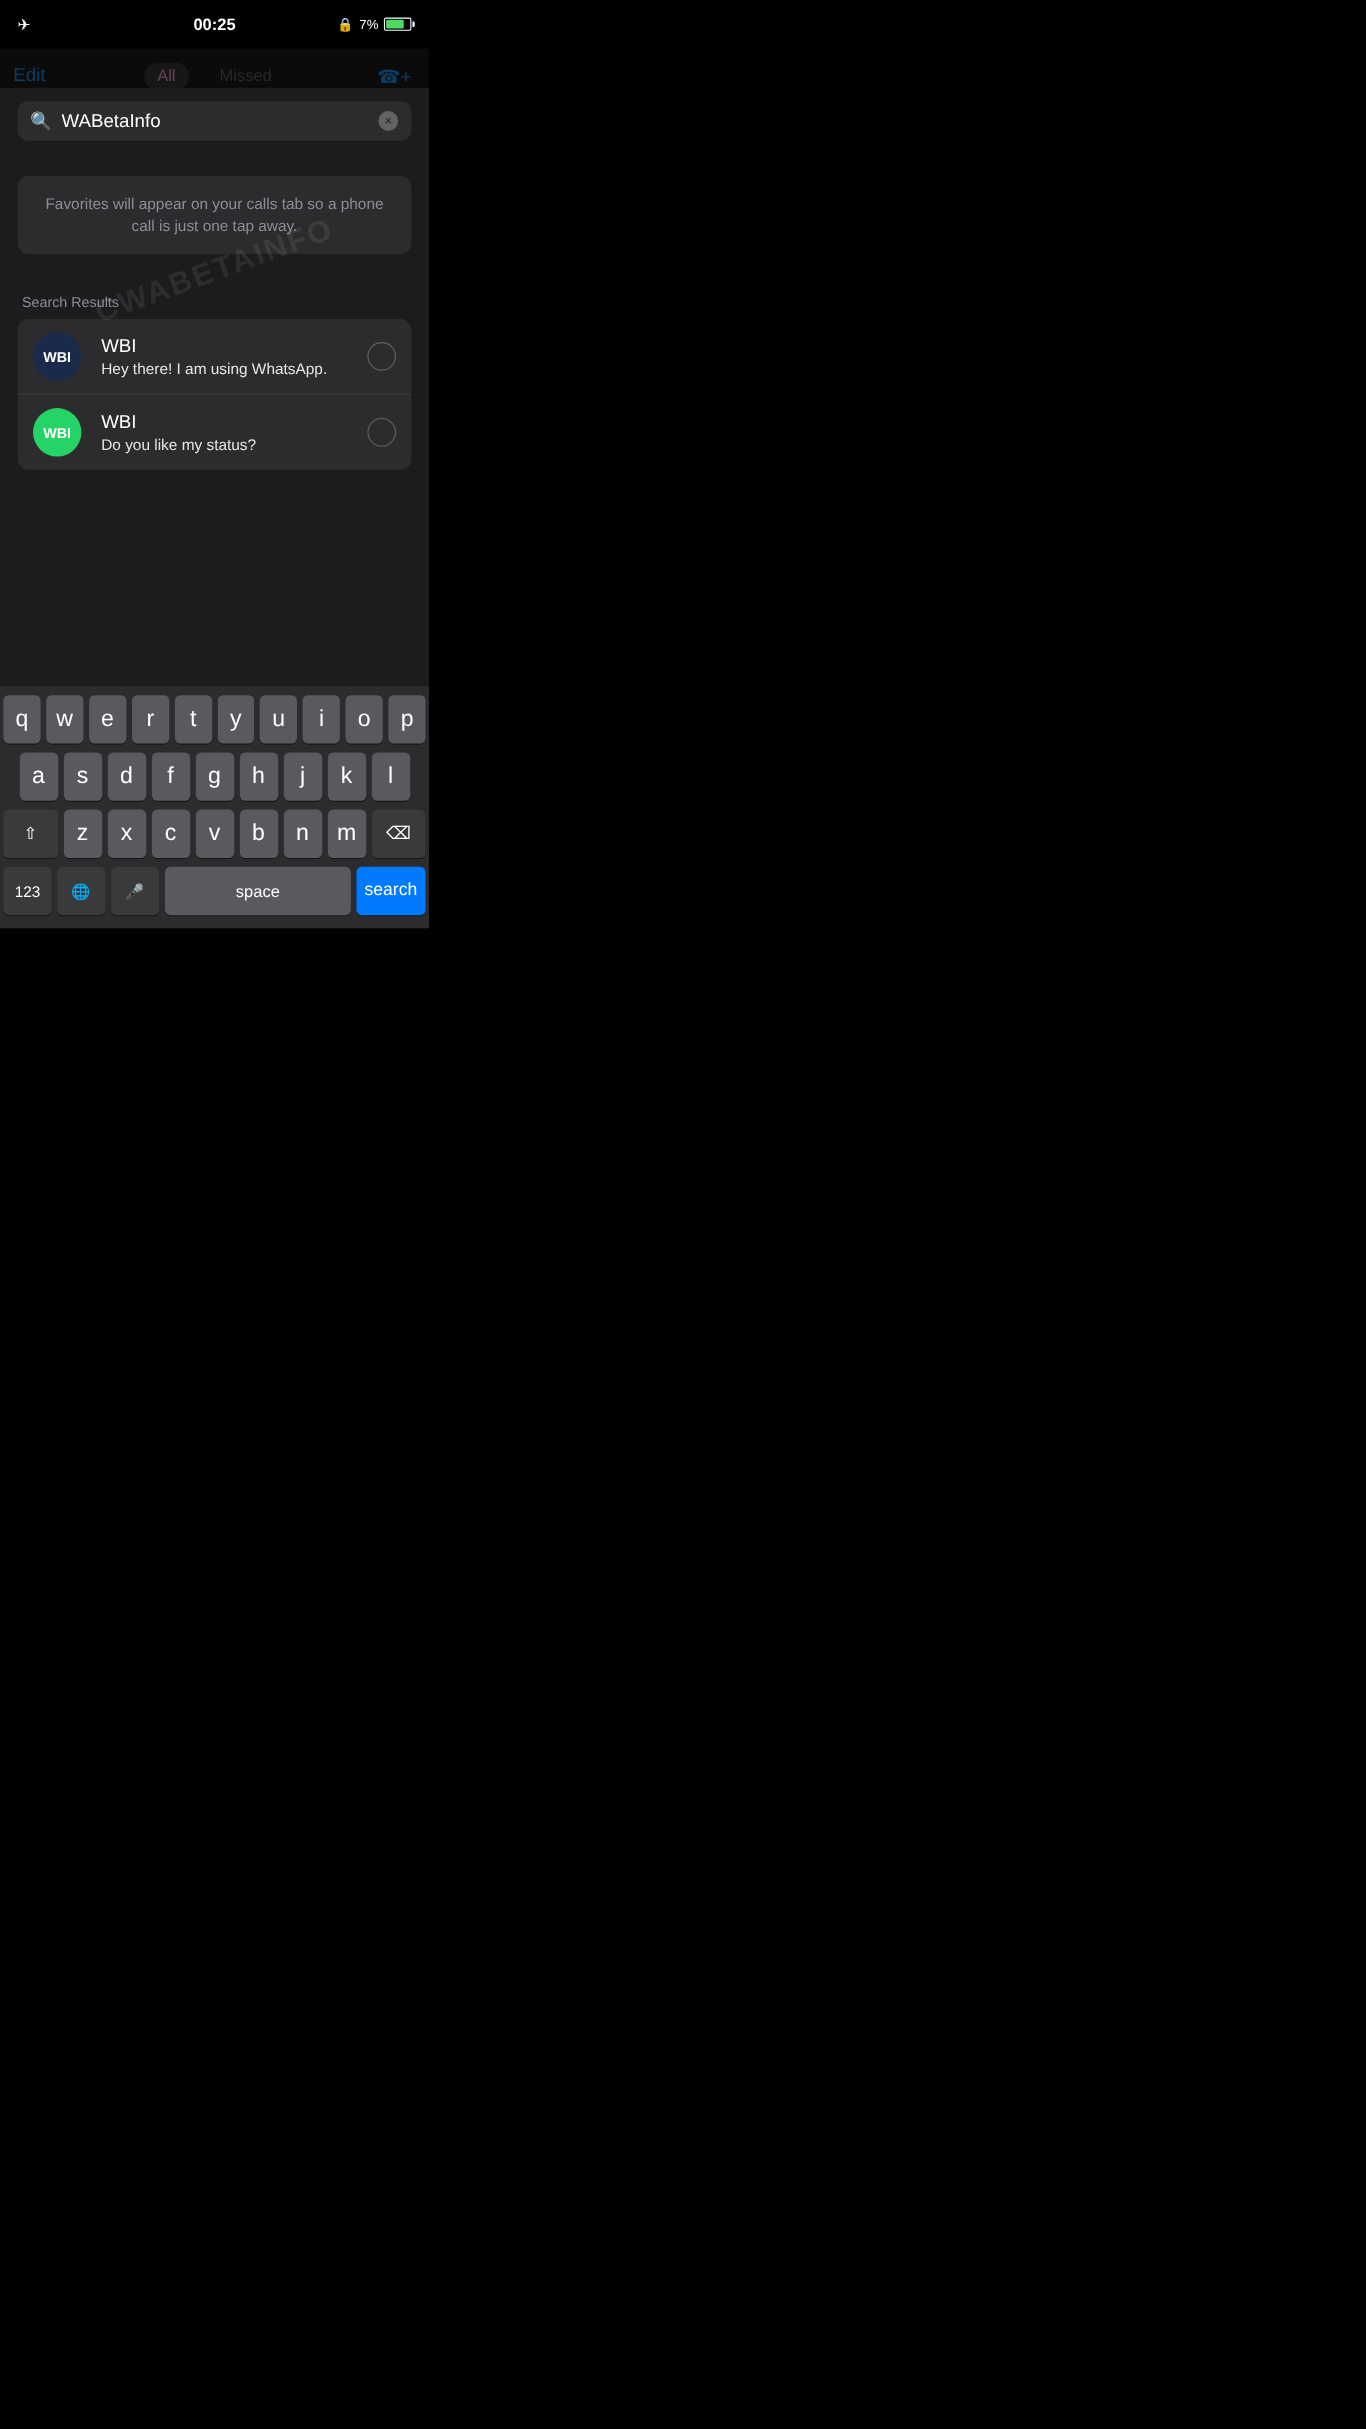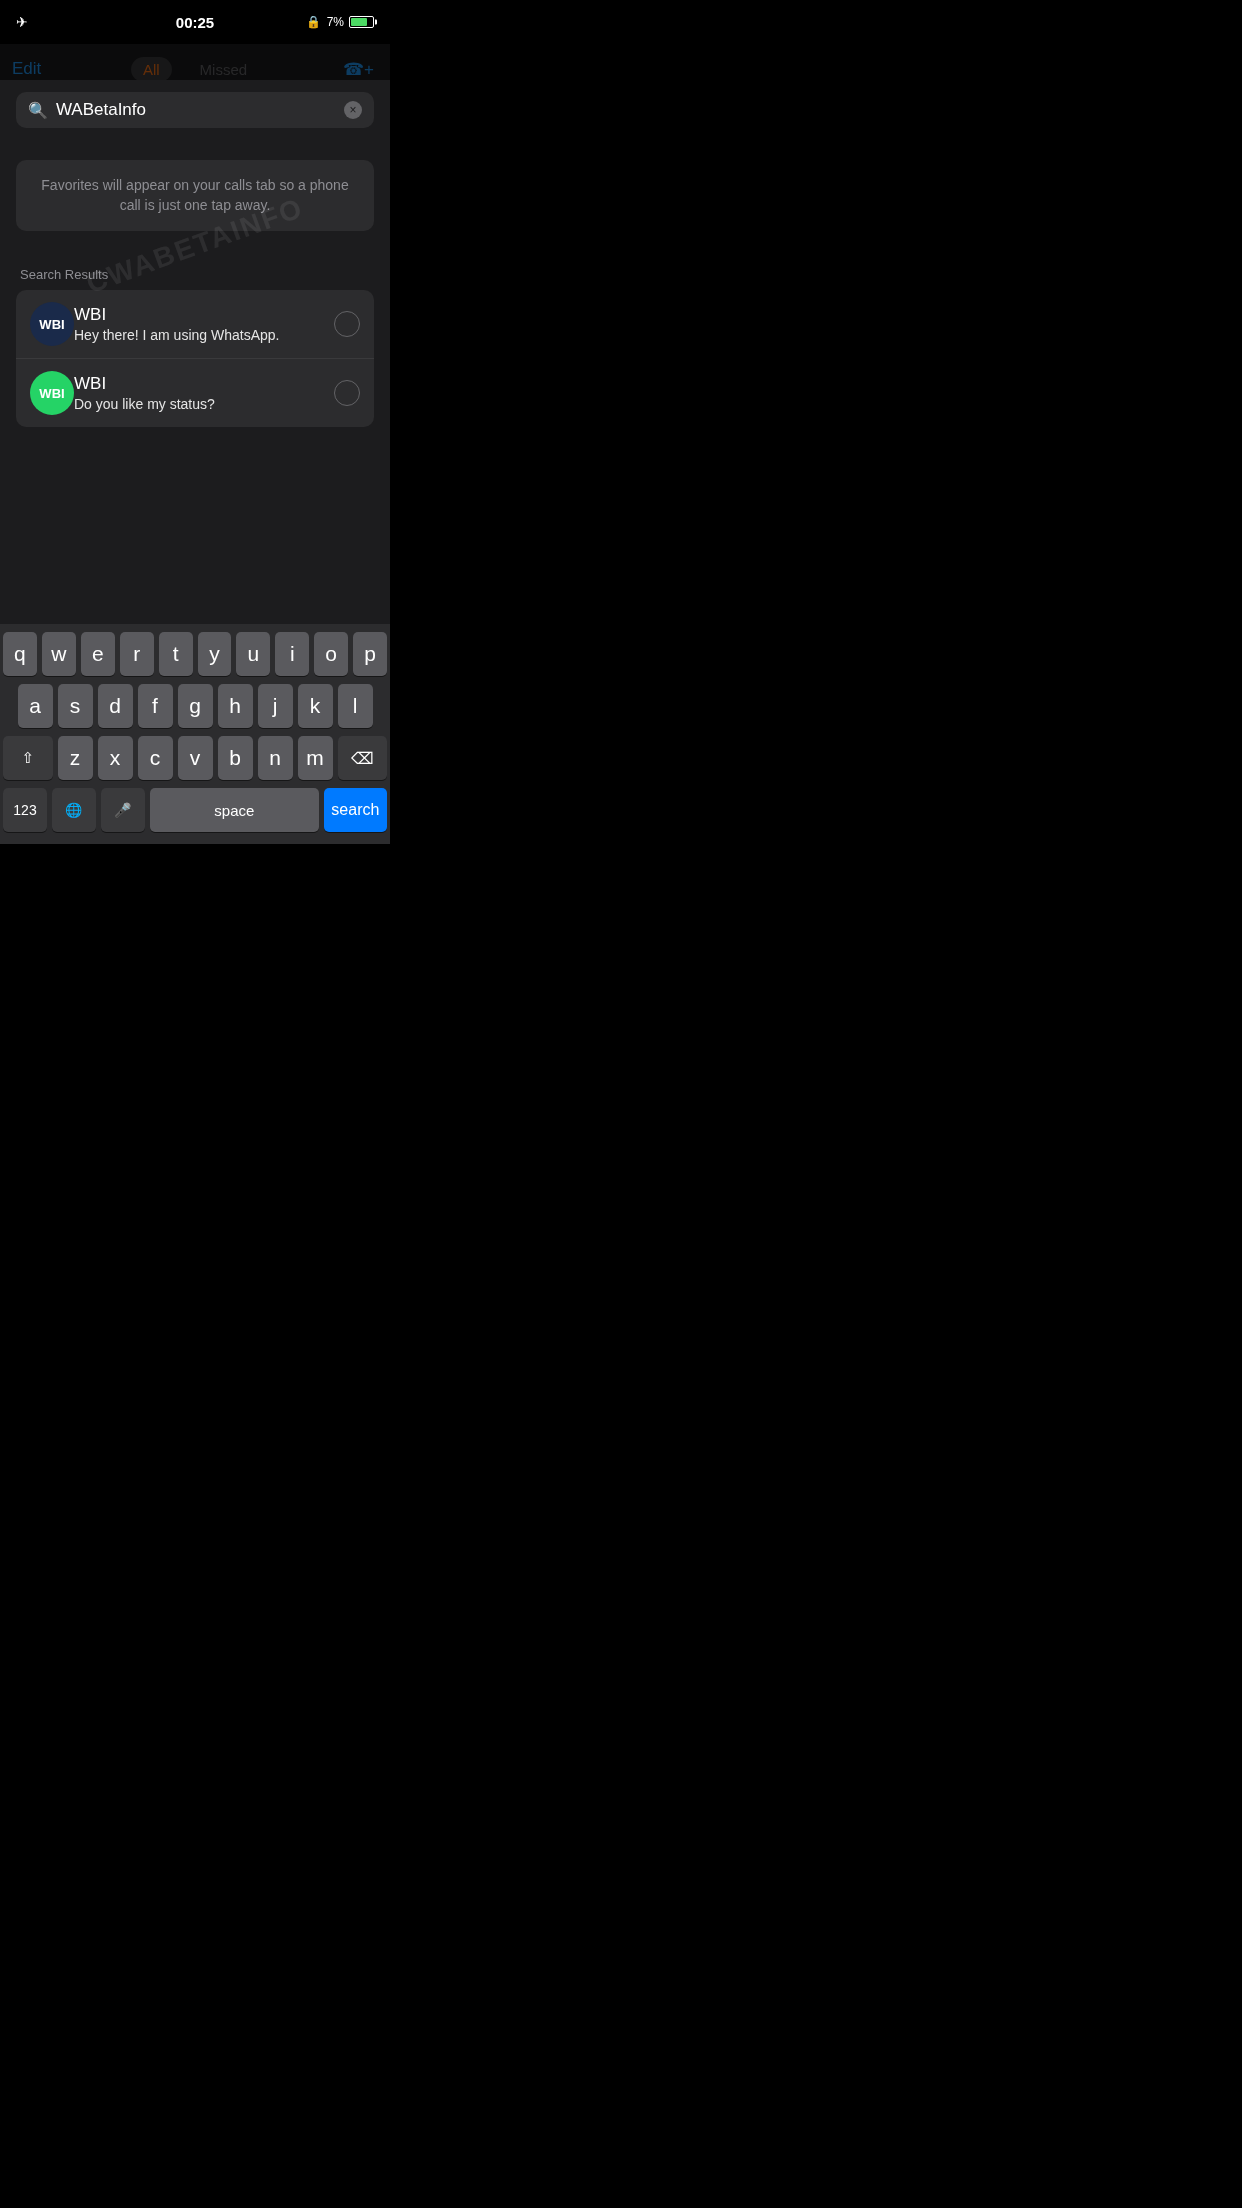--- a/index.html
+++ b/index.html
@@ -107,21 +107,21 @@
 
     .bg-tab {
       color: #636366;
       font-size: 15px;
       padding: 4px 12px;
       border-radius: 14px;
     }
 
     .bg-tab.active {
       background: #3a3a3c;
-      color: #f97316;
+      color: #f9a8d4;
       text-align: center;
     }
 
     .bg-edit {
       position: absolute;
       left: 12px;
       color: #2196f3;
       font-size: 17px;
     }
 
@@ -260,21 +260,21 @@
     .results-list {
       background: #2c2c2e;
       border-radius: 10px;
       overflow: hidden;
     }
 
     .result-item {
       display: flex;
       align-items: center;
       padding: 12px 14px;
-      gap: 0;
+      gap: 18px;
       border-bottom: 0.5px solid #3a3a3c;
     }
 
     .result-item:last-child {
       border-bottom: none;
     }
 
     .avatar {
       width: 44px;
       height: 44px;

